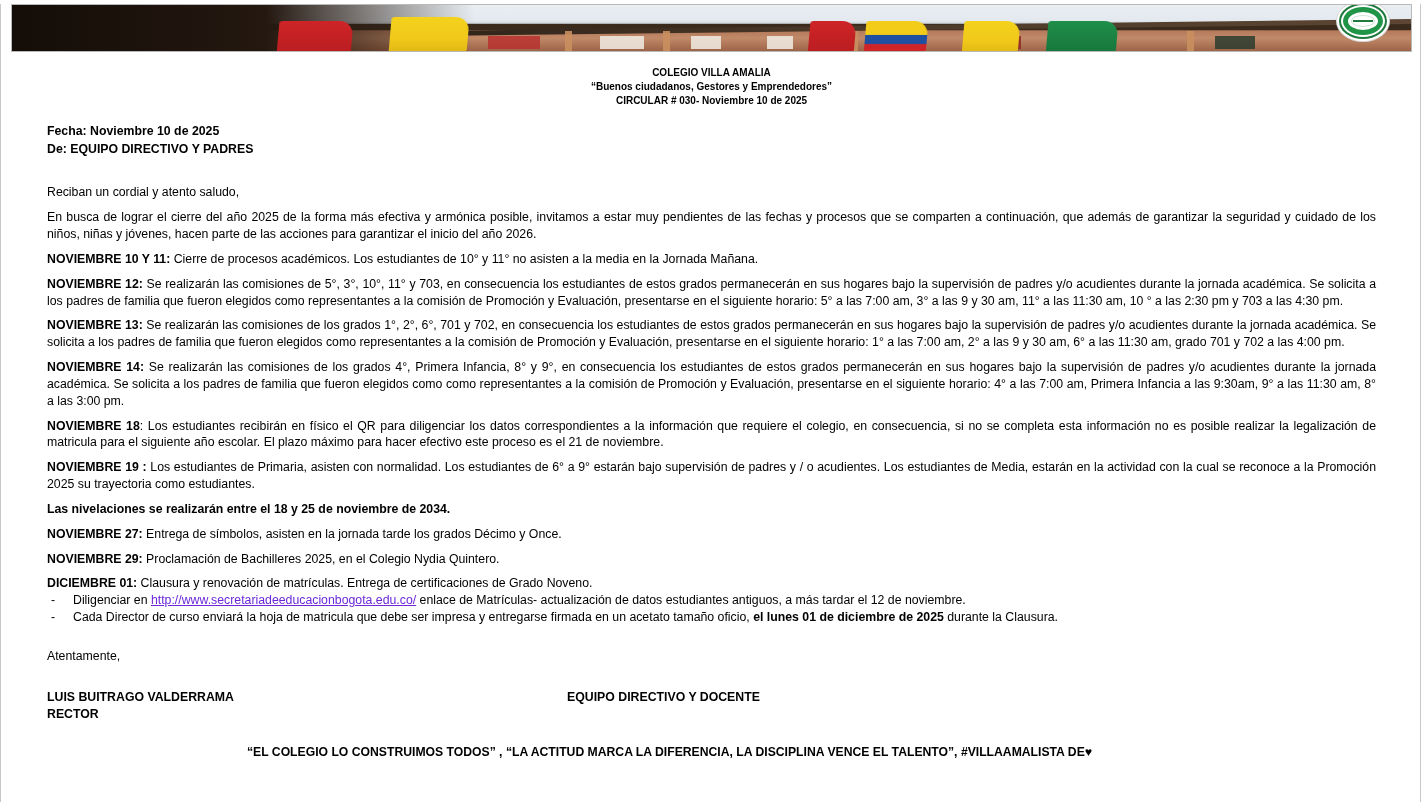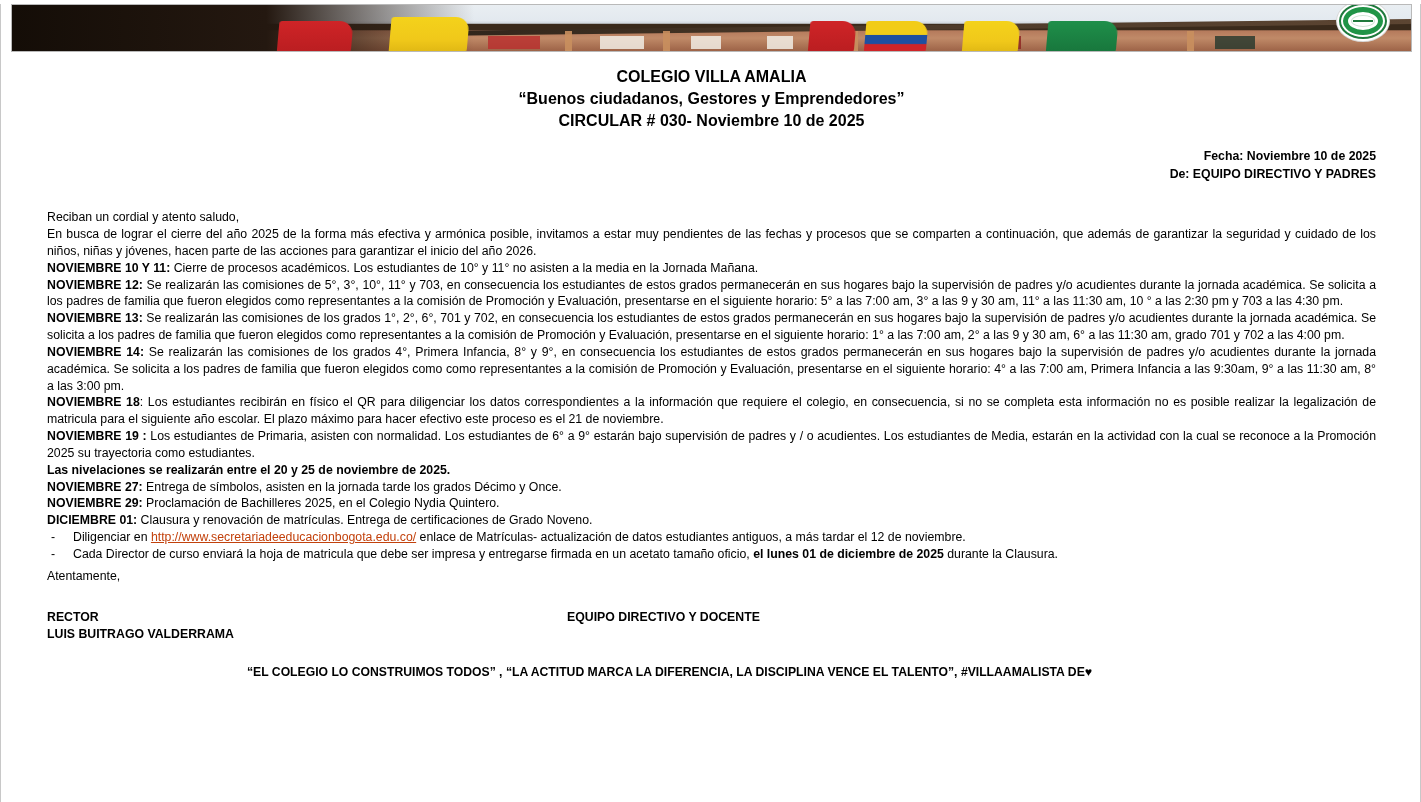--- a/index.html
+++ b/index.html
@@ -133,57 +133,56 @@
   
   .doc {
     padding: 10px 44px 0 46px;
     font-size: 12.3px;
     line-height: 1.37;
     color: #000;
   }
   .title-block {
     text-align: center;
     font-weight: bold;
-    font-size: 16px;
+    font-size: 10px;
     line-height: 1.38;
     margin: 4px 0 16px 0;
   }
   .meta {
     margin-top: 5px;
     font-weight: bold;
     line-height: 1.42;
-    text-align: right;
   }
   .greeting { margin-top: 26px; }
   .para {
-    margin-top: 0;
+    margin-top: 8px;
     text-align: justify;
   }
   .para.first { }
   b, .b { font-weight: bold; }
 
   .bullets {
     margin: 0;
     padding: 0;
     list-style: none;
   }
   .bullets li {
     position: relative;
     padding-left: 26px;
   }
   .bullets li .dash {
     position: absolute;
     left: 4px;
     top: 0;
   }
   a.link {
-    color: #c2410c;
+    color: #6d28d9;
     text-decoration: underline;
   }
-  .sign-off { margin-top: 5px; }
+  .sign-off { margin-top: 22px; }
   .signature {
     margin-top: 24px;
     font-weight: bold;
     position: relative;
     line-height: 1.42;
   }
   .signature .right-name {
     position: absolute;
     left: 520px;
     top: 0;
@@ -268,21 +267,21 @@
         <span class="b">NOVIEMBRE 14:</span><span> Se realizarán las comisiones de los grados 4°, Primera Infancia, 8° y  9°, en consecuencia los estudiantes de estos grados permanecerán en sus hogares bajo la supervisión de padres y/o acudientes durante la jornada académica. Se solicita a los padres de familia que fueron elegidos como como representantes a la comisión de Promoción y Evaluación, presentarse en el siguiente horario: 4° a las 7:00 am, Primera Infancia a las 9:30am, 9° a las 11:30 am, 8° a las 3:00 pm.</span>
       </div>
       <div class="para">
         <span class="b">NOVIEMBRE 18</span><span>: Los estudiantes recibirán en físico el QR para diligenciar los datos correspondientes a la información que requiere el colegio, en consecuencia, si no se completa esta información  no es posible realizar la legalización de matricula para el siguiente año escolar. El plazo máximo para hacer efectivo este proceso es el 21 de noviembre.</span>
       </div>
       <div class="para">
         <span class="b">NOVIEMBRE 19 :</span><span> Los estudiantes de Primaria, asisten con normalidad. Los estudiantes de 6° a 9° estarán bajo supervisión de padres y / o acudientes. Los estudiantes de Media, estarán en la actividad con la cual se reconoce a la Promoción 2025 su trayectoria como estudiantes.</span>
       </div>
     </div>
 
-    <div class="para b">Las nivelaciones se realizarán entre el 20 y 25 de noviembre de 2025.</div>
+    <div class="para b">Las nivelaciones se realizarán entre el 18 y 25 de noviembre de 2034.</div>
 
     <div>
       <div class="para">
         <span class="b">NOVIEMBRE 27:</span><span> Entrega de símbolos, asisten en la jornada tarde los grados Décimo y Once.</span>
       </div>
       <div class="para">
         <span class="b">NOVIEMBRE 29:</span><span> Proclamación de Bachilleres 2025, en el Colegio Nydia Quintero.</span>
       </div>
       <div class="para">
         <span class="b">DICIEMBRE 01:</span><span> Clausura y renovación de matrículas. Entrega de certificaciones de Grado Noveno.</span>
@@ -295,21 +294,21 @@
         <span class="dash">-</span><span>Diligenciar en </span><a class="link" href="#">http://www.secretariadeeducacionbogota.edu.co/</a><span> enlace de Matrículas- actualización de datos estudiantes antiguos, a más tardar el 12 de noviembre.</span>
       </li>
       <li>
         <span class="dash">-</span><span>Cada Director de curso enviará la hoja de matricula que debe ser impresa y entregarse firmada en un acetato tamaño oficio, </span><span class="b">el lunes 01 de diciembre de 2025</span><span> durante la Clausura.</span>
       </li>
     </ul>
 
     <div class="sign-off">Atentamente,</div>
 
     <div class="signature">
+      <div>LUIS BUITRAGO VALDERRAMA</div>
       <div>RECTOR</div>
-      <div>LUIS BUITRAGO VALDERRAMA</div>
       <div class="right-name">EQUIPO DIRECTIVO Y DOCENTE</div>
     </div>
 
     <div class="slogan"><span>“EL COLEGIO LO CONSTRUIMOS TODOS”  , “LA ACTITUD MARCA LA DIFERENCIA, LA DISCIPLINA VENCE EL TALENTO”, #VILLAAMALISTA DE</span><span class="heart">♥</span></div>
 
   </div>
 </div>
 
 </body></html>

